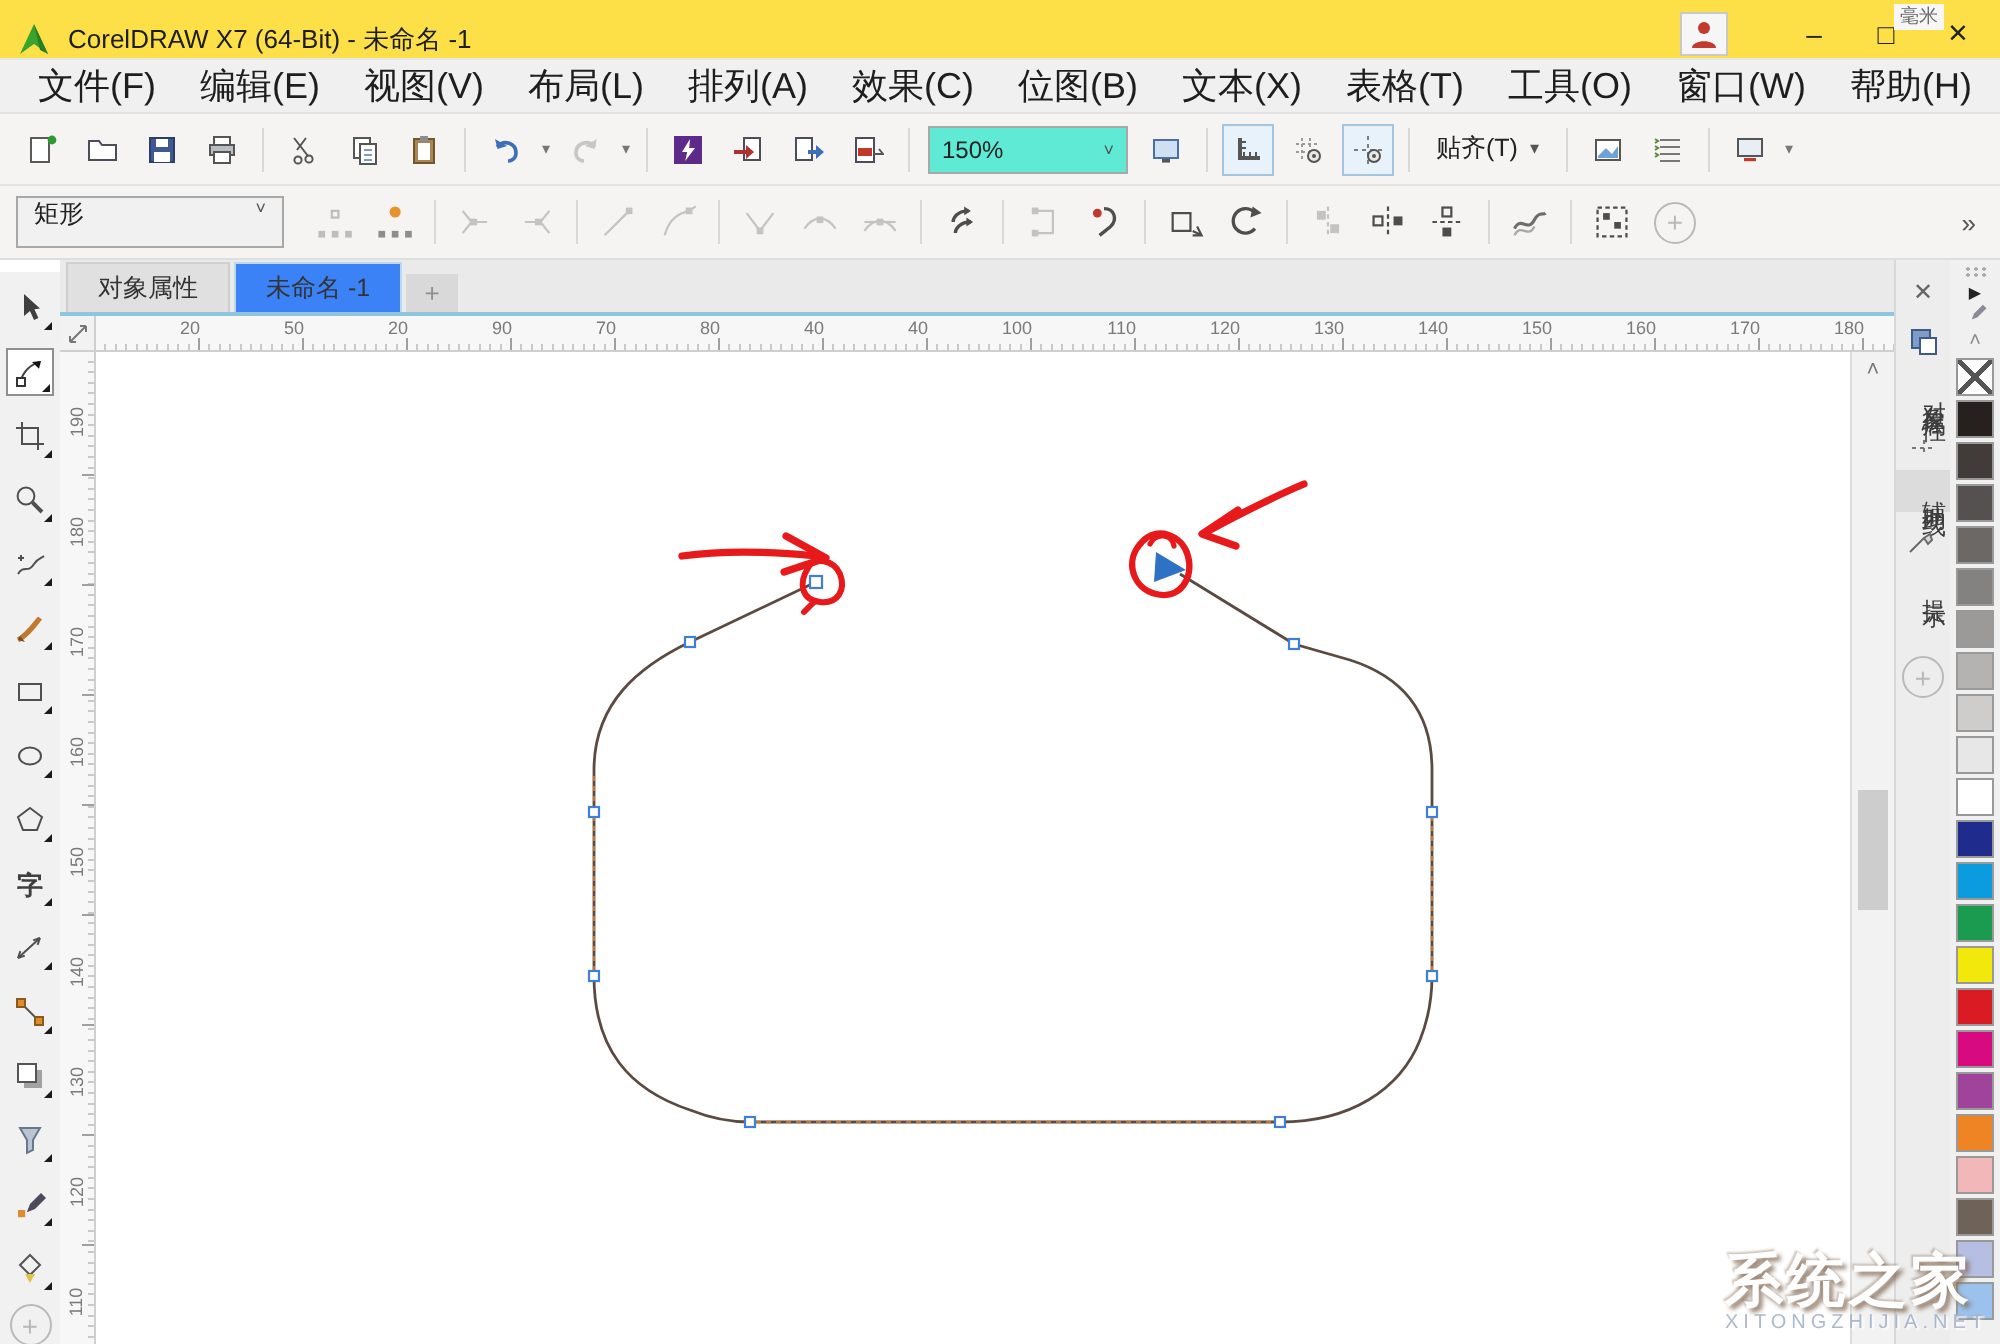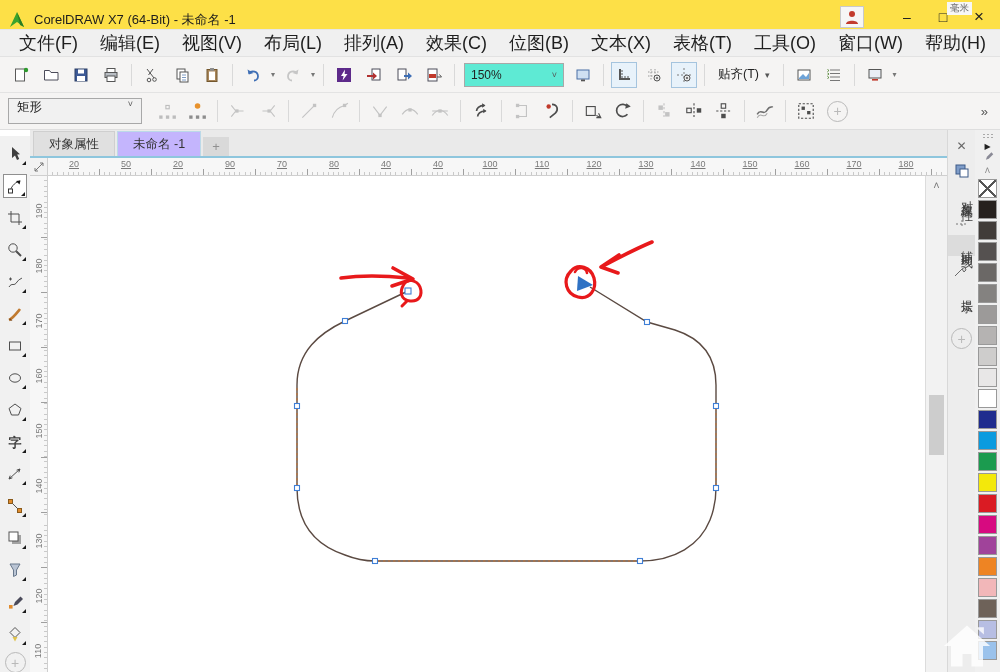--- a/index.html
+++ b/index.html
@@ -33,28 +33,28 @@
   .chev{font-size:9px;color:#555;}
   .plus-circle{width:19px;height:19px;border:1.6px solid #b9b9b9;border-radius:50%;color:#b9b9b9;
     display:flex;align-items:center;justify-content:center;font-size:14px;margin:0 6px;flex:0 0 auto;}
   .overflow{margin-left:auto;margin-right:12px;color:#555;font-size:13px;}
   .pi{width:20px;height:20px;}
   
   .tabbar{position:absolute;top:130px;left:30px;width:917px;height:28px;background:#eaeaea;
     border-bottom:2px solid #8ec6dd;display:flex;align-items:flex-end;box-sizing:border-box;padding-left:3px;}
   .doctab{height:24px;padding:0 15px;font-size:12.5px;display:flex;align-items:center;background:#e0e0e0;
     color:#333;border:1px solid #cfcfcf;border-bottom:none;margin-right:2px;}
-  .doctab.active{background:#c4b5fd;border-color:#bcd9e8;}
+  .doctab.active{background:#3b82f6;border-color:#bcd9e8;}
   .addtab{width:26px;height:19px;background:#d9d9d9;display:flex;align-items:center;justify-content:center;color:#909090;font-size:13px;}
   
   .hruler{position:absolute;top:158px;left:48px;width:899px;height:18px;background:#f7f7f7;
     border-bottom:1px solid #cfcfcf;display:flex;box-sizing:border-box;overflow:hidden;
     background-image:repeating-linear-gradient(90deg,transparent 0 4.2px,#c9c9c9 4.2px 5.2px);
     background-size:100% 3px;background-position:0 100%;background-repeat:no-repeat;}
-  .hcell{flex:0 0 52px;position:relative;font-size:9px;color:#7a7a7a;text-align:center;line-height:13px;text-decoration:underline;}
+  .hcell{flex:0 0 52px;position:relative;font-size:9px;color:#7a7a7a;text-align:right;line-height:13px;}
   .hcell::after{content:"";position:absolute;right:0;bottom:0;height:6px;border-left:1px solid #9f9f9f;}
   .runit{position:absolute;right:28px;top:2px;font-size:9.5px;color:#6a6a6a;background:#f7f7f7;padding:0 3px;}
   .corner{position:absolute;top:158px;left:30px;width:18px;height:18px;background:#f2f2f2;
     border-right:1px solid #cfcfcf;border-bottom:1px solid #cfcfcf;box-sizing:border-box;
     display:flex;align-items:center;justify-content:center;}
   .vruler{position:absolute;top:176px;left:30px;width:18px;height:496px;background:#f7f7f7;
     border-right:1px solid #cfcfcf;box-sizing:border-box;padding-top:7px;overflow:hidden;
     background-image:repeating-linear-gradient(180deg,transparent 0 4.3px,#c9c9c9 4.3px 5.3px);
     background-size:3px 100%;background-position:100% 0;background-repeat:no-repeat;}
   .vcell{height:55px;display:flex;align-items:center;justify-content:center;position:relative;}
@@ -684,13 +684,17 @@
       <div class="swatch" style="background: rgb(183, 190, 227);"></div>
       <div class="swatch" style="background: rgb(154, 194, 236);"></div>
     </div>
 </div>
 
 <div class="watermark">
   <svg width="54" height="48" viewBox="0 0 60 54">
     <path d="M30 4 L4 27 h8 v23 h13 V36 h10 v14 h13 V27 h8 Z" fill="#ffffff" opacity="0.85"></path>
     <path d="M42 6 h7 v8 l-7 -6 Z" fill="#ffffff" opacity="0.85"></path>
   </svg>
+  <div class="wm-text">
+    <div class="wm-title">系统之家</div>
+    <div class="wm-sub">XITONGZHIJIA.NET</div>
+  </div>
 </div>
 
 </body></html>

